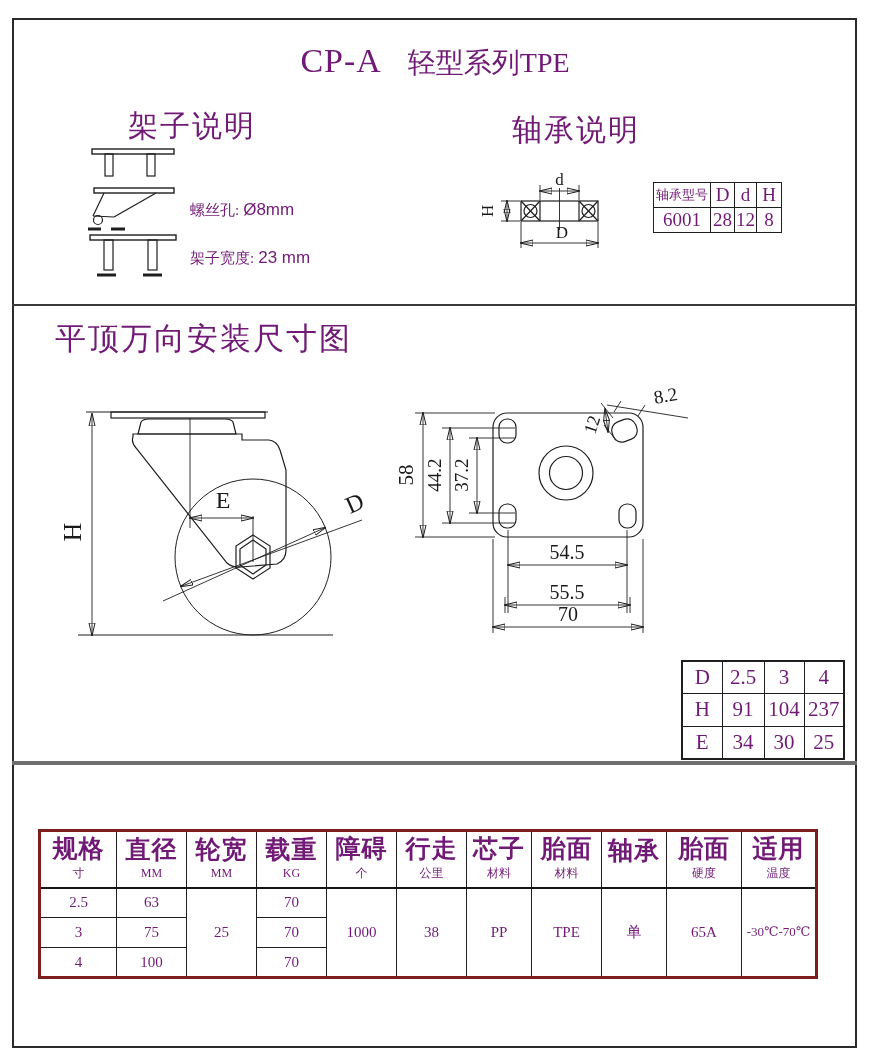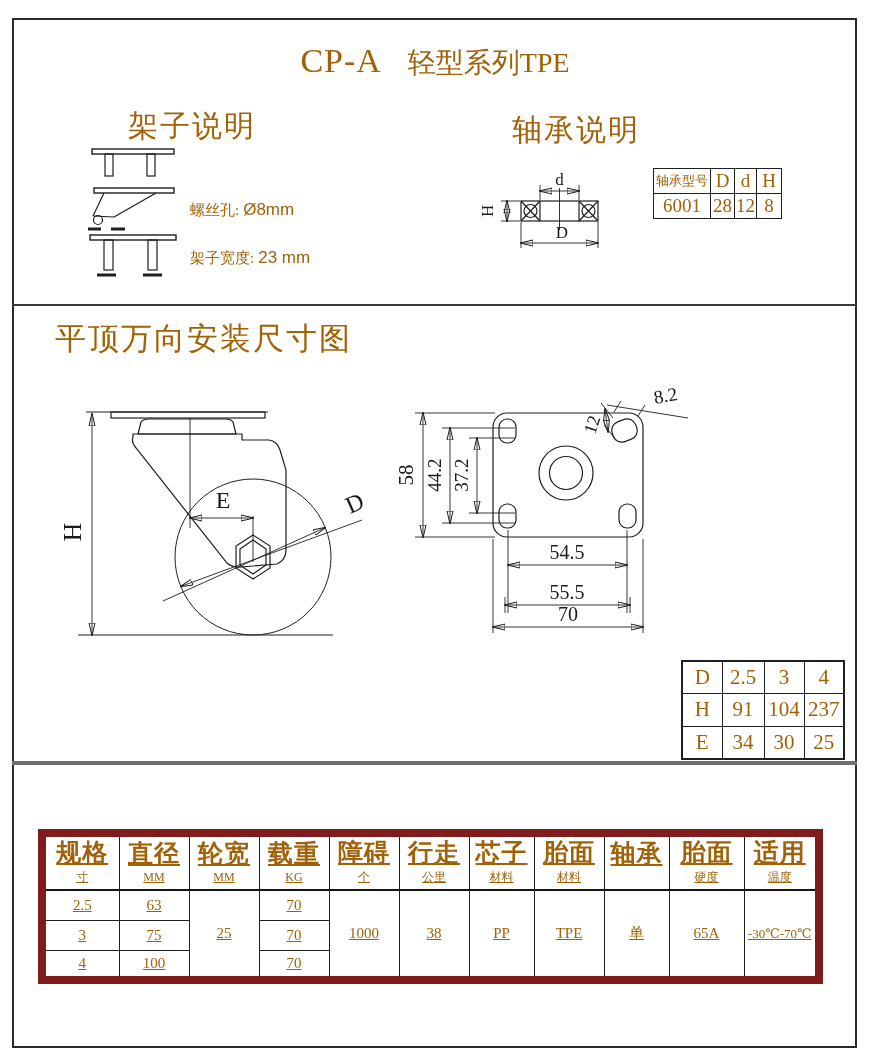--- a/index.html
+++ b/index.html
@@ -1,17 +1,17 @@
 <!DOCTYPE html>
 <html><head>
 <meta charset="utf-8">
 <style>
   html,body{margin:0;padding:0;background:#fff;}
   #page{position:relative;width:870px;height:1055px;background:#fff;overflow:hidden;
-        font-family:"Liberation Serif","DejaVu Serif",serif;color:#a16207;}
+        font-family:"Liberation Serif","DejaVu Serif",serif;color:#701a75;}
   .abs{position:absolute;}
   #frame{left:12px;top:18px;width:841px;height:1026px;border:2px solid #2b2b2b;}
   .divider1{left:12px;top:304px;width:845px;height:0;border-top:2px solid #3a3a3a;}
   .divider2{left:12px;top:761px;width:845px;height:4px;background:#6f6f6f;}
   .title-line{left:0;top:42px;width:870px;text-align:center;white-space:nowrap;}
   .title-model{font-size:34px;letter-spacing:1px;}
   .title-series{font-size:28px;margin-left:26px;}
   .h1{font-size:30px;letter-spacing:2px;}
   .cap{display:flex;align-items:baseline;white-space:nowrap;font-size:15px;}
   .cap .big{font-size:22px;margin:0 4px;}
@@ -23,21 +23,21 @@
   table{border-collapse:collapse;table-layout:fixed;}
   
   .btable td{border:1.5px solid #1f1f1f;text-align:center;vertical-align:middle;padding:0;}
   .btable .bhead{font-size:13px;}
   .btable .bletter{font-size:19px;}
   .btable .bval{font-size:19px;}
   
   .dhe td{border:1.6px solid #1f1f1f;text-align:center;vertical-align:middle;font-size:21px;padding:0;}
   .dhe{border:2.5px solid #1f1f1f;}
   
-  .report{border:8px solid #7f1d1d;text-decoration:underline;}
+  .report{border:3px solid #7f1d1d;}
   .report td,.report th{border:1.5px solid #1f1f1f;text-align:center;vertical-align:middle;padding:0;font-weight:normal;}
   .report th{border-bottom:2.5px solid #161616;}
   .rlabel{font-size:25px;font-weight:600;letter-spacing:1px;line-height:1.05;}
   .runit{font-size:12px;margin-top:3px;min-height:14px;}
   .rval{font-size:15px;}
 </style>
 </head>
 <body>
 
 <div id="page">
@@ -115,21 +115,21 @@
       <line x1="29" y1="43" x2="29" y2="63" marker-start="url(#as)" marker-end="url(#ae)"></line>
       <line x1="43" y1="64" x2="43" y2="90"></line>
         <line x1="120" y1="64" x2="120" y2="90"></line>
       <line x1="43" y1="85" x2="120" y2="85" marker-start="url(#as)" marker-end="url(#ae)"></line>
     </g>
     <text x="81.5" y="27" text-anchor="middle" font-size="17">d</text>
     <text transform="translate(15,59) rotate(-90)" font-size="17">H</text>
     <text x="84" y="80" text-anchor="middle" font-size="17">D</text>
   </svg>
 
-  <table class="abs btable" style="left:653px;top:168px;width:128px;height:50px;">
+  <table class="abs btable" style="left:653px;top:182px;width:128px;height:50px;">
     <colgroup>
         <col style="width:57px">
         <col style="width:24px">
         <col style="width:22px">
         <col style="width:25px">
       </colgroup>
     <tbody>
         <tr style="height:25px;">
       <td class="bhead">轴承型号</td>
       <td class="bletter">D</td>

